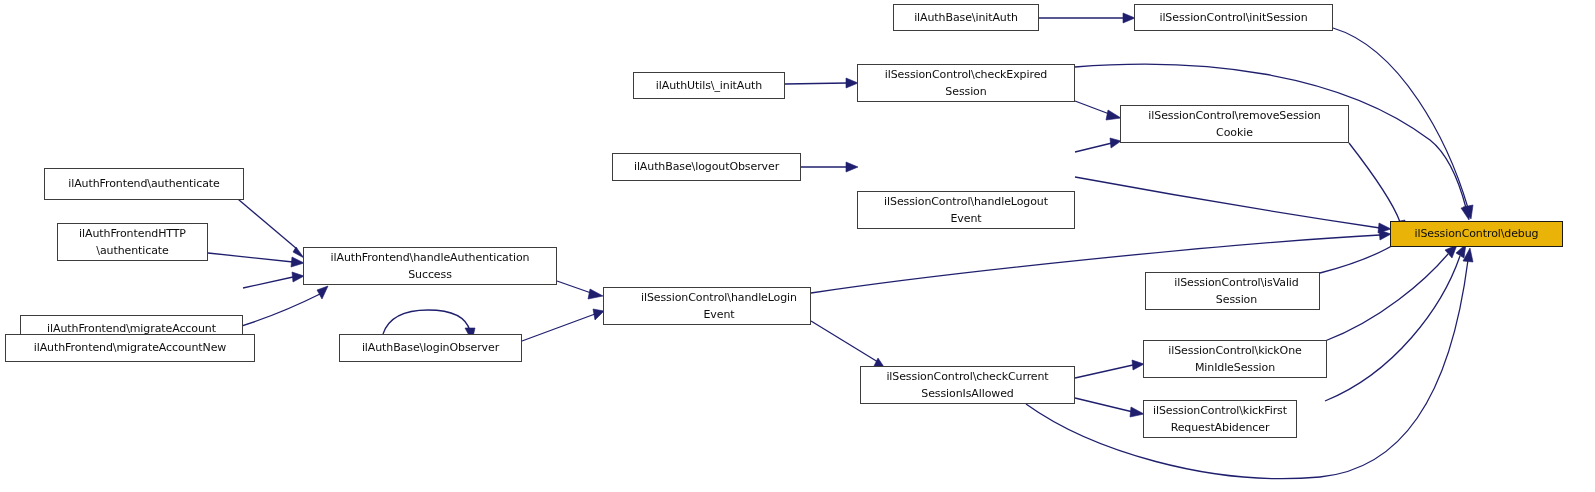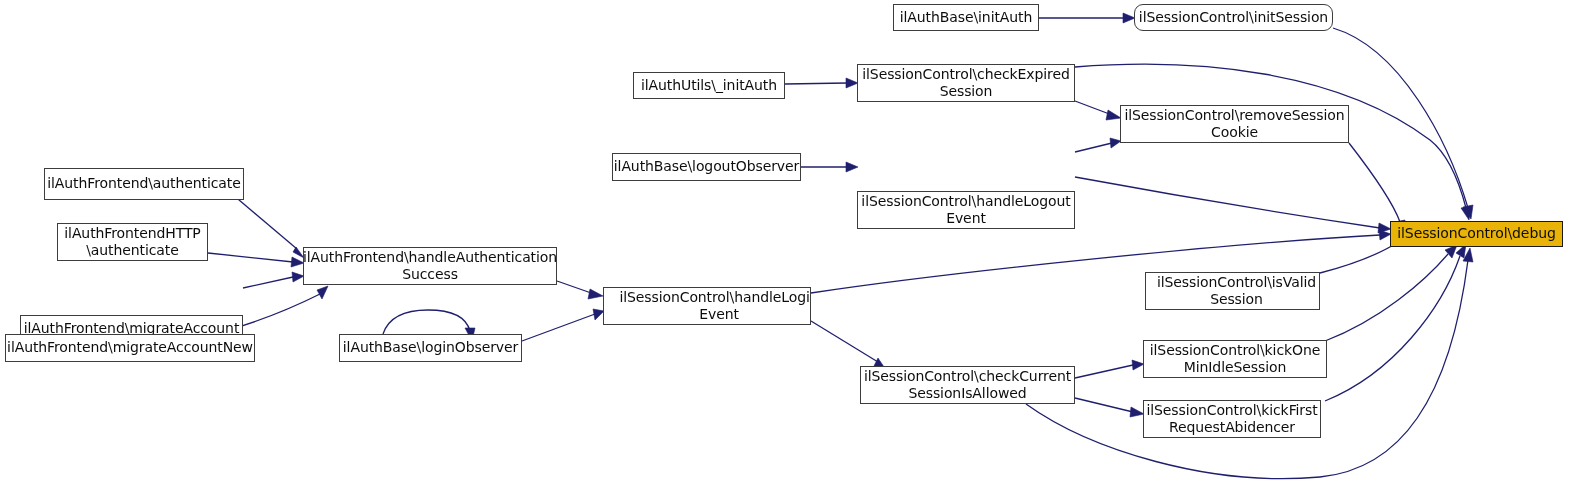--- a/index.html
+++ b/index.html
@@ -27,21 +27,21 @@
   .node {
     position: absolute;
     box-sizing: border-box;
     border: 1px solid #3d3d3d;
     background: #ffffff;
     color: #0d0d0d;
     display: flex;
     align-items: center;
     justify-content: center;
     text-align: center;
-    font-size: 14px;
+    font-size: 11px;
     line-height: 17.5px;
     letter-spacing: -0.1px;
     white-space: pre-line;
     overflow: hidden;
   }
   .node.highlight {
     background: #eab308;
     border-color: #1a1a1a;
   }
   .edge-path {
@@ -179,21 +179,21 @@
 
     <g>
       <path class="edge-path" d="M1325,401 C1394,373 1442,308 1460,256"></path>
       <polygon class="edge-arrow" points="1456,253 1466,244 1464,258"></polygon>
     </g>
 
   </svg>
 
   <div class="node" style="left:893px;top:4px;width:146px;height:27px;">ilAuthBase\initAuth</div>
 
-  <div class="node" style="left:1134px;top:4px;width:199px;height:27px;border-radius:9px;">ilSessionControl\initSession</div>
+  <div class="node" style="left:1134px;top:4px;width:199px;height:27px;">ilSessionControl\initSession</div>
 
   <div class="node" style="left:633px;top:72px;width:152px;height:27px;">ilAuthUtils\_initAuth</div>
 
   <div class="node" style="left:857px;top:64px;width:218px;height:38px;">ilSessionControl\checkExpired
 Session</div>
 
   <div class="node" style="left:1120px;top:105px;width:229px;height:38px;">ilSessionControl\removeSession
 Cookie</div>
 
   <div class="node" style="left:612px;top:153px;width:189px;height:28px;">ilAuthBase\logoutObserver</div>
@@ -222,16 +222,16 @@
   <div class="node" style="left:5px;top:334px;width:250px;height:28px;">ilAuthFrontend\migrateAccountNew</div>
 
   <div class="node" style="left:339px;top:334px;width:183px;height:28px;">ilAuthBase\loginObserver</div>
 
   <div class="node" style="left:1143px;top:340px;width:184px;height:38px;">ilSessionControl\kickOne
 MinIdleSession</div>
 
   <div class="node" style="left:860px;top:366px;width:215px;height:38px;">ilSessionControl\checkCurrent
 SessionIsAllowed</div>
 
-  <div class="node" style="left:1143px;top:400px;width:178px;height:38px;">ilSessionControl\kickFirst
+  <div class="node" style="left:1143px;top:400px;width:154px;height:38px;">ilSessionControl\kickFirst
 RequestAbidencer</div>
 
 </div>
 
 </body></html>

